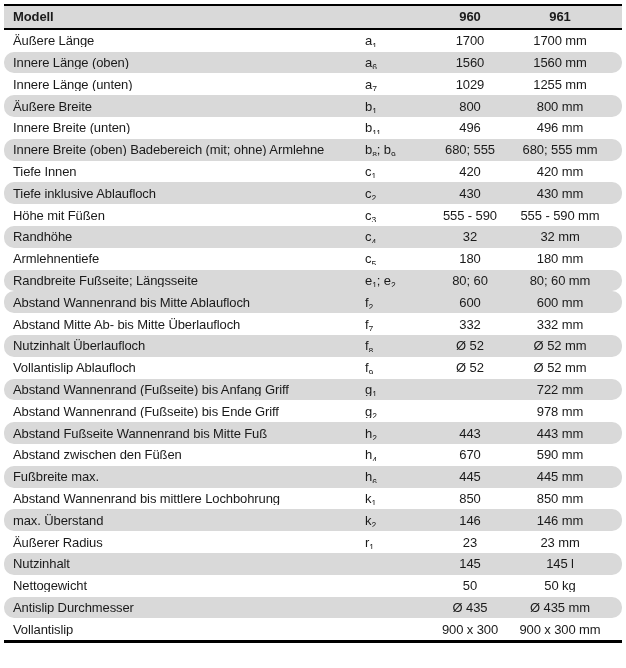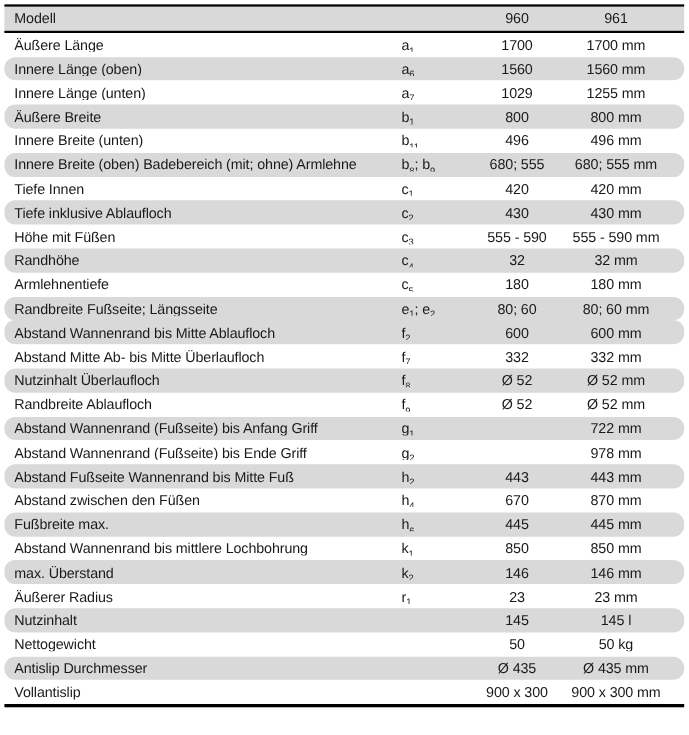--- a/index.html
+++ b/index.html
@@ -26,21 +26,21 @@
     padding: 0 10px 0 9px;
     font-size: 13px;
     letter-spacing: -0.1px;
     line-height: 1;
   }
   .row.alt { background: var(--alt-bg, #d9d9d9); border-radius: 10px; }
   .row.header {
     background: var(--alt-bg, #d9d9d9);
     border-top: 2px solid #000;
     border-bottom: 2px solid #000;
-    font-weight: 400;
+    font-weight: 700;
   }
   .cell { white-space: nowrap; overflow: hidden; }
   .cell.num { text-align: center; }
   .cell.symbol sub {
     font-size: 8.5px;
     line-height: 0;
     position: relative;
     vertical-align: baseline;
     bottom: -3.5px;
   }
@@ -140,21 +140,21 @@
         <div class="cell num">332</div>
         <div class="cell num">332 mm</div>
       </div>
       <div class="row alt">
         <div class="cell label">Nutzinhalt Überlaufloch</div>
         <div class="cell symbol">f<sub>8</sub></div>
         <div class="cell num">Ø 52</div>
         <div class="cell num">Ø 52 mm</div>
       </div>
       <div class="row">
-        <div class="cell label">Randbreite Ablaufloch</div>
+        <div class="cell label">Vollantislip Ablaufloch</div>
         <div class="cell symbol">f<sub>9</sub></div>
         <div class="cell num">Ø 52</div>
         <div class="cell num">Ø 52 mm</div>
       </div>
       <div class="row alt">
         <div class="cell label">Abstand Wannenrand (Fußseite) bis Anfang Griff</div>
         <div class="cell symbol">g<sub>1</sub></div>
         <div class="cell num"></div>
         <div class="cell num">722 mm</div>
       </div>
@@ -167,21 +167,21 @@
       <div class="row alt">
         <div class="cell label">Abstand Fußseite Wannenrand bis Mitte Fuß</div>
         <div class="cell symbol">h<sub>2</sub></div>
         <div class="cell num">443</div>
         <div class="cell num">443 mm</div>
       </div>
       <div class="row">
         <div class="cell label">Abstand zwischen den Füßen</div>
         <div class="cell symbol">h<sub>4</sub></div>
         <div class="cell num">670</div>
-        <div class="cell num">870 mm</div>
+        <div class="cell num">590 mm</div>
       </div>
       <div class="row alt">
         <div class="cell label">Fußbreite max.</div>
         <div class="cell symbol">h<sub>6</sub></div>
         <div class="cell num">445</div>
         <div class="cell num">445 mm</div>
       </div>
       <div class="row">
         <div class="cell label">Abstand Wannenrand bis mittlere Lochbohrung</div>
         <div class="cell symbol">k<sub>1</sub></div>

